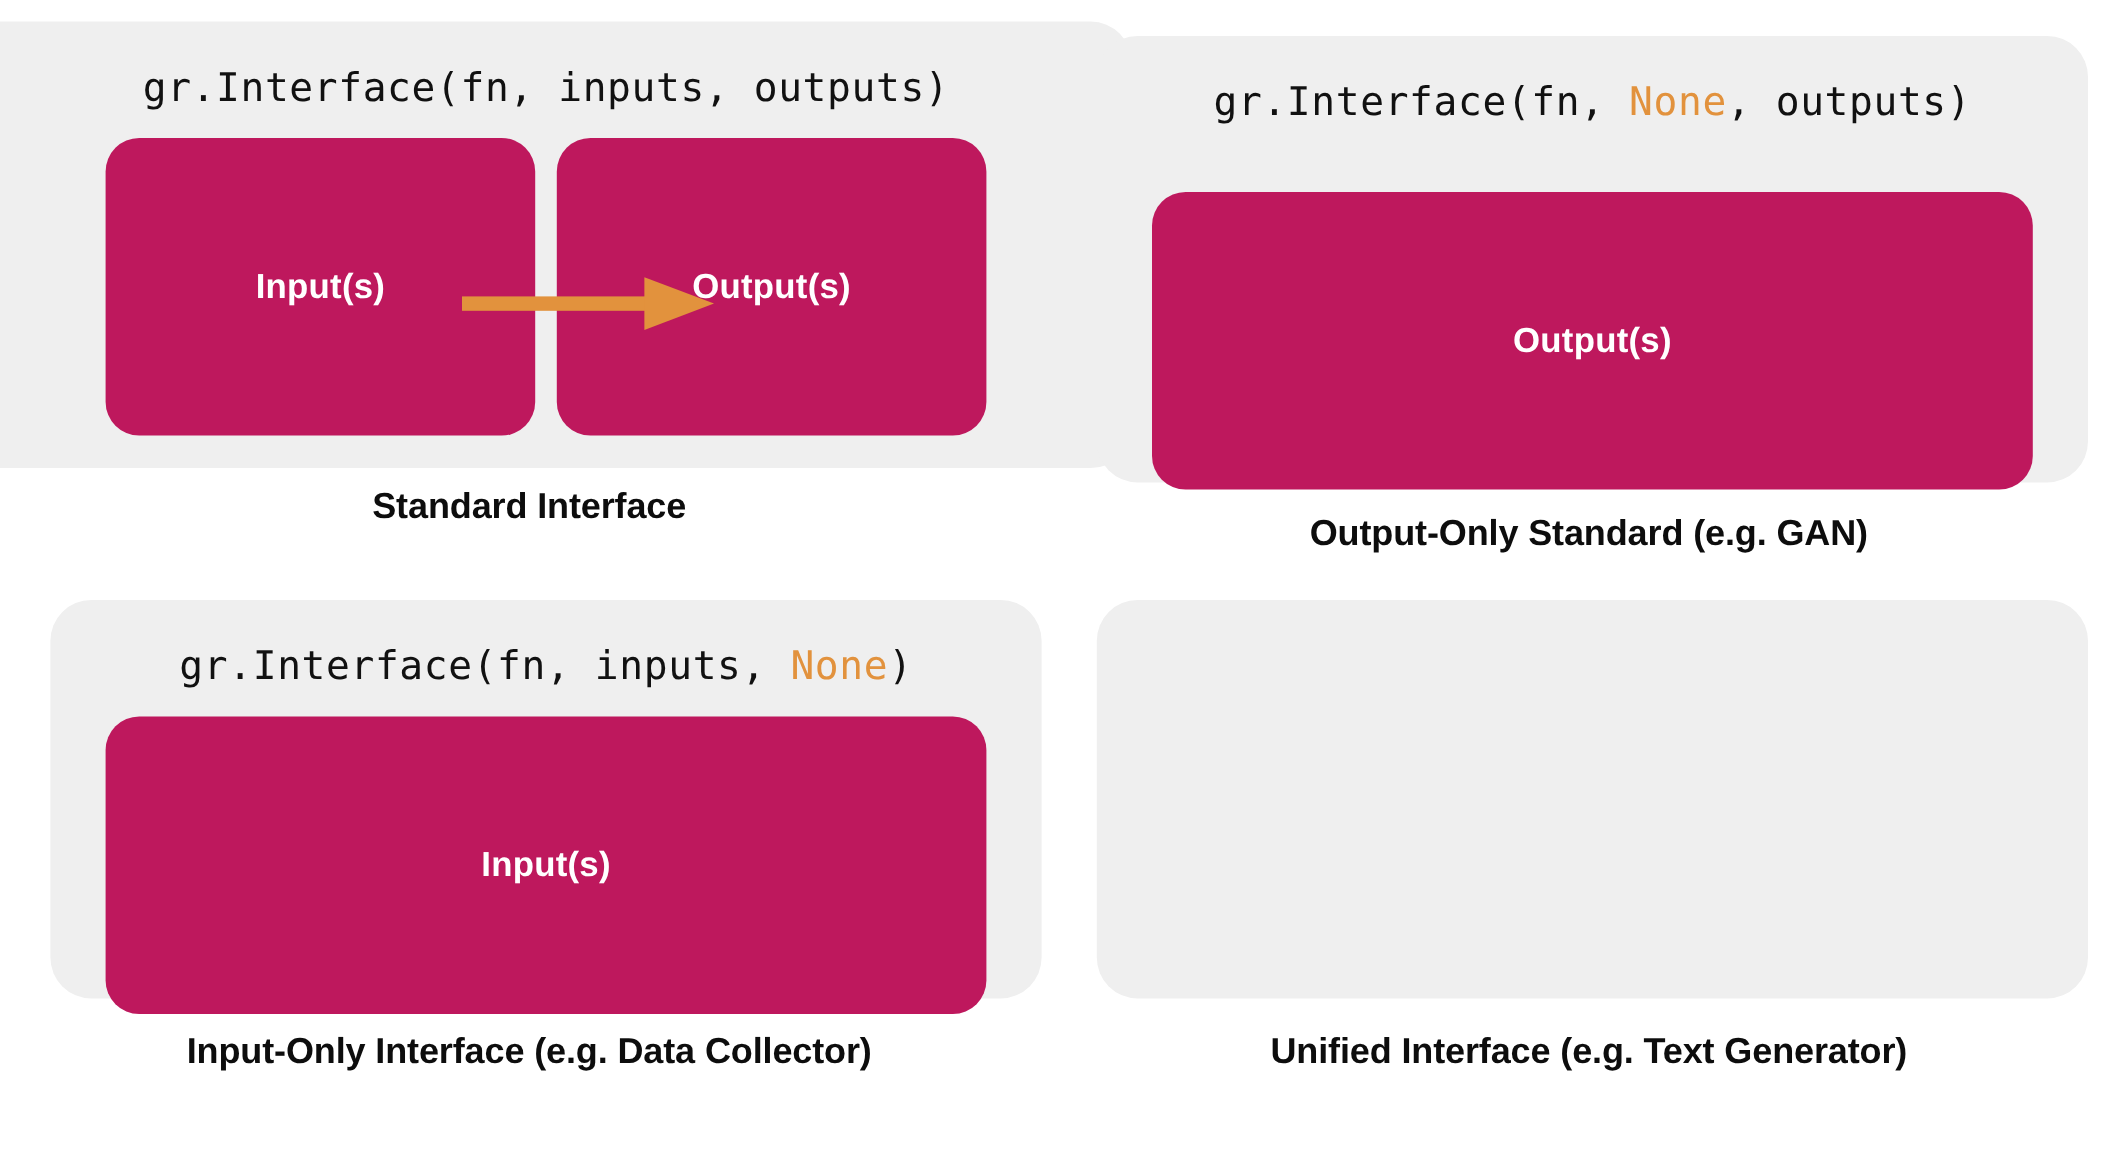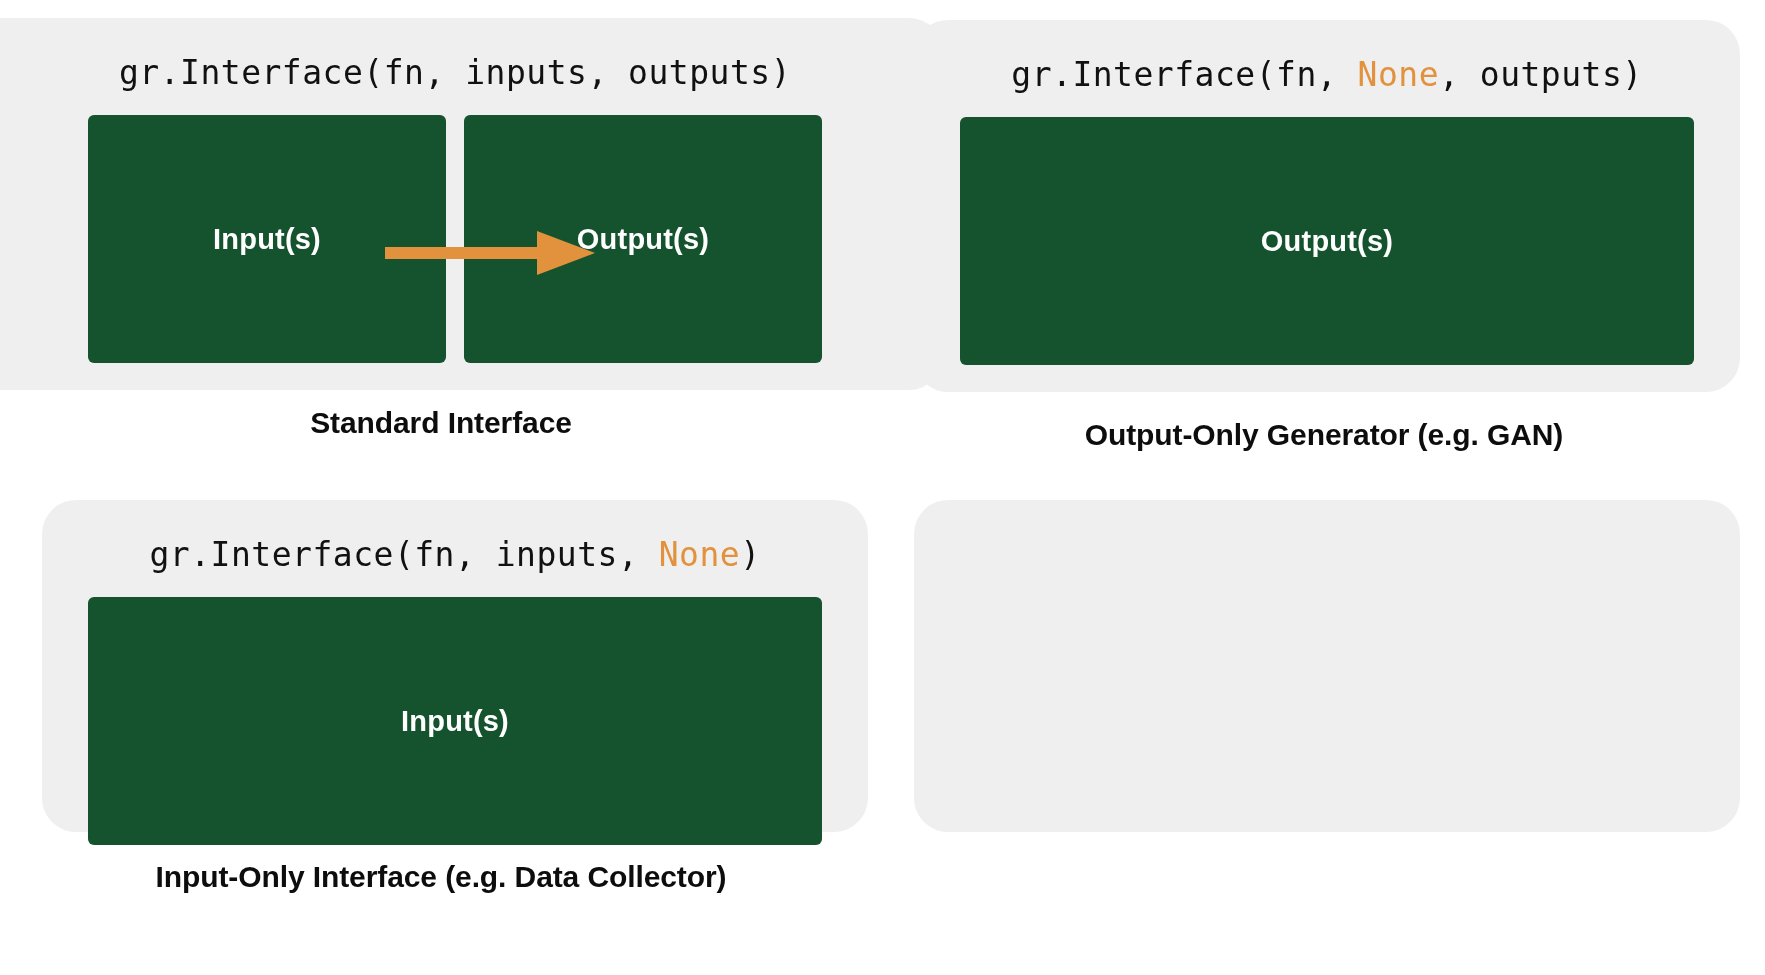--- a/index.html
+++ b/index.html
@@ -38,21 +38,21 @@
   .panel {
     position: relative;
     background: #efefef;
     border-radius: 34px;
     box-sizing: border-box;
     display: flex;
     flex-direction: column;
     align-items: center;
   }
   .panel-tl { width: 976px; height: 372px; margin-left: 28px; margin-top: 18px; }
-  .panel-tr { width: 826px; height: 372px; margin-left: 6px;  margin-top: 20px; }
+  .panel-tr { width: 826px; height: 372px; margin-left: 6px;  margin-top: 30px; gap: 33px; }
   .panel-bl { width: 826px; height: 332px; margin-left: 28px; margin-top: 18px; }
   .panel-br { width: 826px; height: 332px; margin-left: 6px;  margin-top: 18px; }
 
   
   .code {
     font-family: "DejaVu Sans Mono", "Liberation Mono", monospace;
     font-size: 33px;
     line-height: 1;
     color: #111111;
     white-space: pre;
@@ -63,22 +63,22 @@
   .code .none { color: #e2923d; }
 
   
   .boxrow {
     position: relative;
     display: flex;
     gap: 18px;
     margin-top: 26px;
   }
   .box {
-    background: #14532d;
-    border-radius: 6px;
+    background: #be185d;
+    border-radius: 28px;
     display: flex;
     align-items: center;
     justify-content: center;
     color: #ffffff;
     font-family: "Liberation Sans", sans-serif;
     font-weight: bold;
     font-size: 29px;
     letter-spacing: 0.2px;
     box-sizing: border-box;
   }
@@ -156,21 +156,21 @@
 
       <div class="code"><span>gr.Interface(fn, </span><span class="none">None</span><span>, outputs)</span></div>
 
       <div class="boxrow">
         <div class="box box-full">
           <span class="box-label">Output(s)</span>
         </div>
       </div>
     </div>
 
-    <div class="caption cap-tr">Output-Only Generator (e.g. GAN)</div>
+    <div class="caption cap-tr">Output-Only Standard (e.g. GAN)</div>
   </div>
 
   <div class="cell cell-bl">
     <div class="panel panel-bl">
 
       <div class="code"><span>gr.Interface(fn, inputs, </span><span class="none">None</span><span>)</span></div>
 
       <div class="boxrow">
         <div class="box box-tall">
           <span class="box-label">Input(s)</span>
@@ -180,15 +180,16 @@
 
     <div class="caption cap-bl">Input-Only Interface (e.g. Data Collector)</div>
   </div>
 
   <div class="cell cell-br">
     <div class="panel panel-br">
 
 
     </div>
 
+    <div class="caption cap-br">Unified Interface (e.g. Text Generator)</div>
   </div>
 
 </div>
 
 </body></html>

